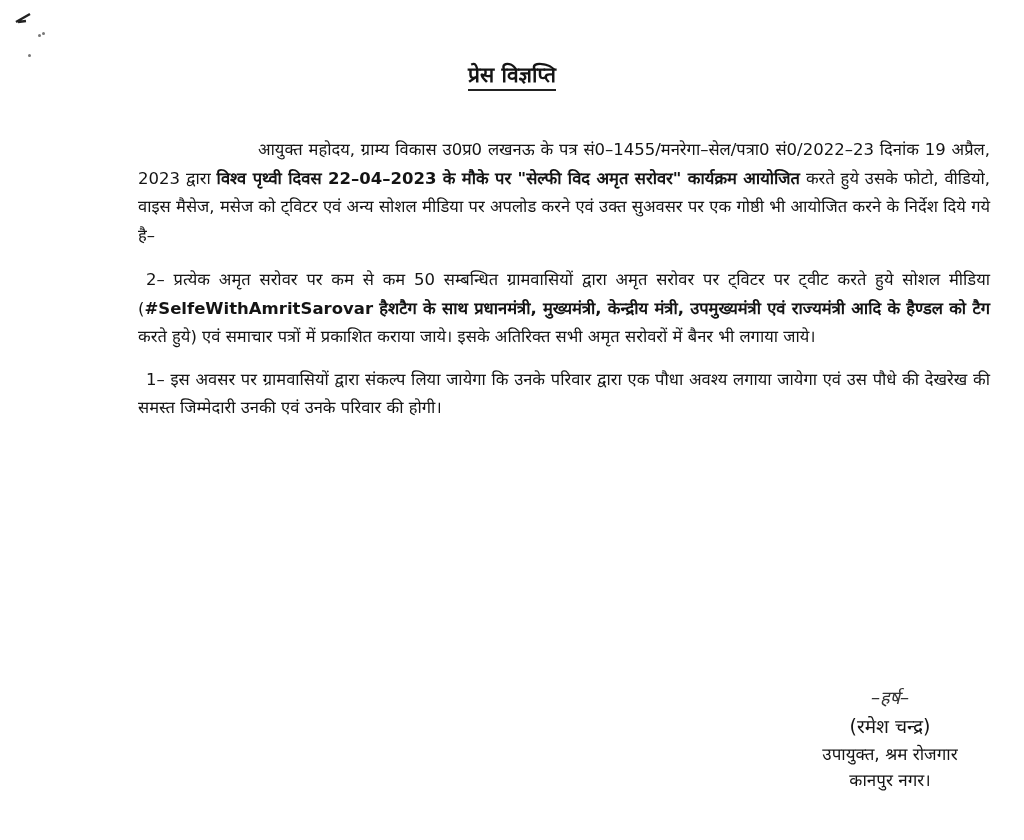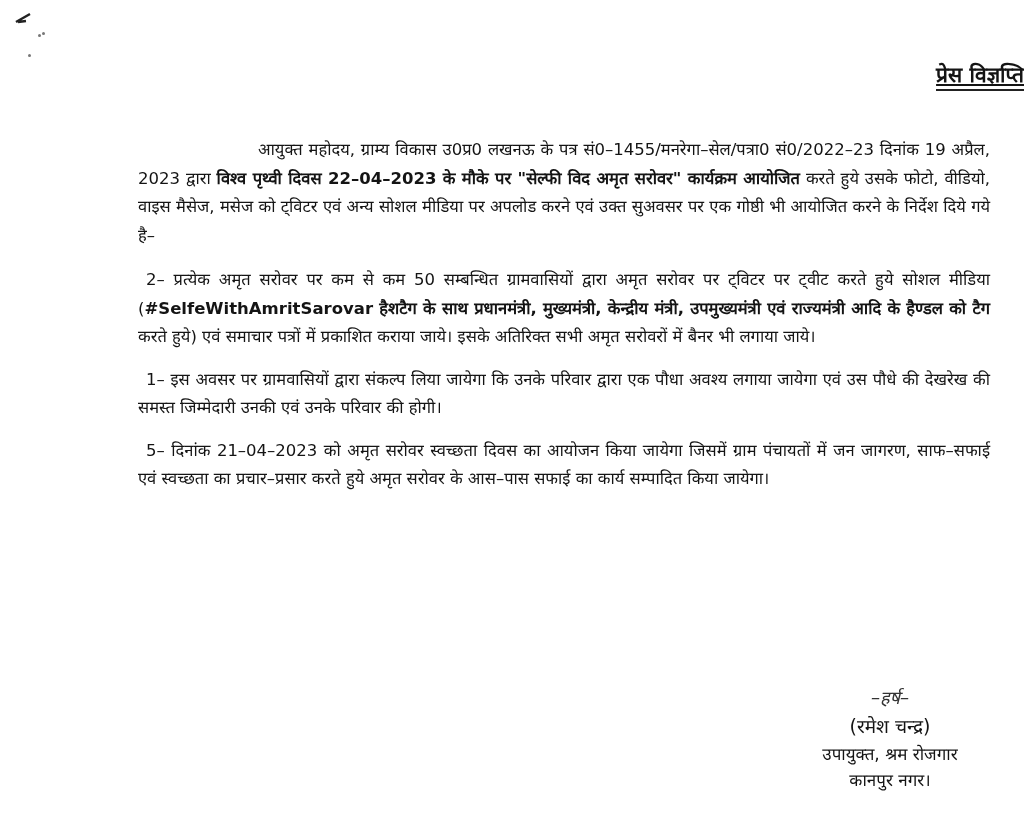--- a/index.html
+++ b/index.html
@@ -8,21 +8,21 @@
     background: #ffffff; color: #141414;
     font-family: "DejaVu Sans", "Liberation Sans", sans-serif;
     position: relative;
   }
   .corner-mark {
     position: absolute; left: 12px; top: 8px; width: 30px; height: 18px;
   }
   .corner-dot { position: absolute; width: 3px; height: 3px; background: #777; border-radius: 50%; }
   .title {
     position: absolute; left: 0; right: 0; top: 60px;
-    text-align: right; font-size: 21px; font-weight: bold; text-decoration: underline;
+    text-align: center; font-size: 21px; font-weight: bold;
   }
   .title span { border-bottom: 2px solid #222; padding-bottom: 2px; }
   .page {
     position: absolute; left: 138px; top: 136px; width: 852px;
     font-size: 16.5px; line-height: 28.5px;
   }
   p { margin: 0; text-align: justify; }
   .intro { text-indent: 120px; margin-bottom: 16px; }
   .item { text-indent: 8px; margin-bottom: 14px; }
   .b { font-weight: bold; }
@@ -51,21 +51,20 @@
 
 <div class="page">
   <p class="intro"><span>आयुक्त महोदय, ग्राम्य विकास उ0प्र0 लखनऊ के पत्र सं0–1455/मनरेगा–सेल/पत्रा0 सं0/2022–23 दिनांक 19 अप्रैल, 2023 द्वारा </span><span class="b">विश्व पृथ्वी दिवस 22–04–2023 के मौके पर "सेल्फी विद अमृत सरोवर" कार्यक्रम आयोजित</span><span> करते हुये उसके फोटो, वीडियो, वाइस मैसेज, मसेज को ट्विटर एवं अन्य सोशल मीडिया पर अपलोड करने एवं उक्त सुअवसर पर एक गोष्ठी भी आयोजित करने के निर्देश दिये गये है–</span></p>
 
 
   <p class="item"><span>2– प्रत्येक अमृत सरोवर पर कम से कम 50 सम्बन्धित ग्रामवासियों द्वारा अमृत सरोवर पर ट्विटर पर ट्वीट करते हुये सोशल मीडिया (</span><span class="b">#SelfeWithAmritSarovar हैशटैग के साथ प्रधानमंत्री, मुख्यमंत्री, केन्द्रीय मंत्री, उपमुख्यमंत्री एवं राज्यमंत्री आदि के हैण्डल को टैग</span><span> करते हुये) एवं समाचार पत्रों में प्रकाशित कराया जाये। इसके अतिरिक्त सभी अमृत सरोवरों में बैनर भी लगाया जाये।</span></p>
 
 
   <p class="item">1– इस अवसर पर ग्रामवासियों द्वारा संकल्प लिया जायेगा कि उनके परिवार द्वारा एक पौधा अवश्य लगाया जायेगा एवं उस पौधे की देखरेख की समस्त जिम्मेदारी उनकी एवं उनके परिवार की होगी।</p>
 
-  <p class="item">5– दिनांक 21–04–2023 को अमृत सरोवर स्वच्छता दिवस का आयोजन किया जायेगा जिसमें ग्राम पंचायतों में जन जागरण, साफ–सफाई एवं स्वच्छता का प्रचार–प्रसार करते हुये अमृत सरोवर के आस–पास सफाई का कार्य सम्पादित किया जायेगा।</p>
 </div>
 
 <div class="sig">
   <div class="scribble">–हर्ष–</div>
   <div class="sig-name">(रमेश चन्द्र)</div>
   <div class="sig-line">उपायुक्त, श्रम रोजगार</div>
   <div class="sig-line">कानपुर नगर।</div>
 </div>
 
 </body></html>

